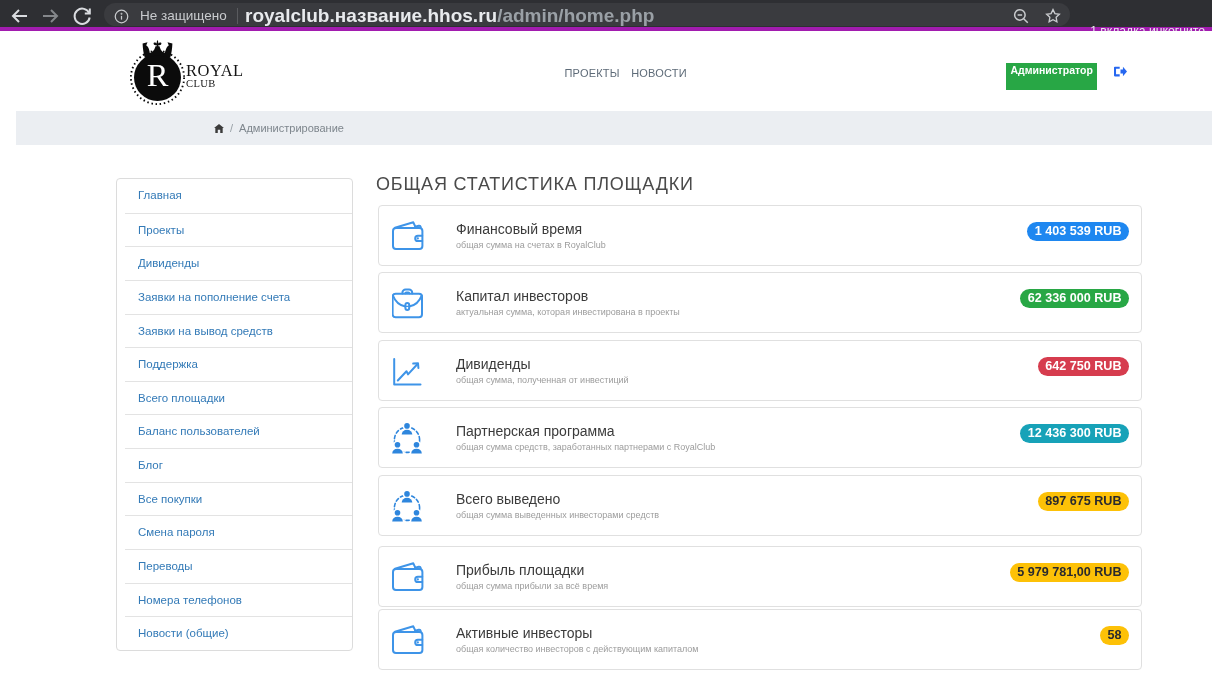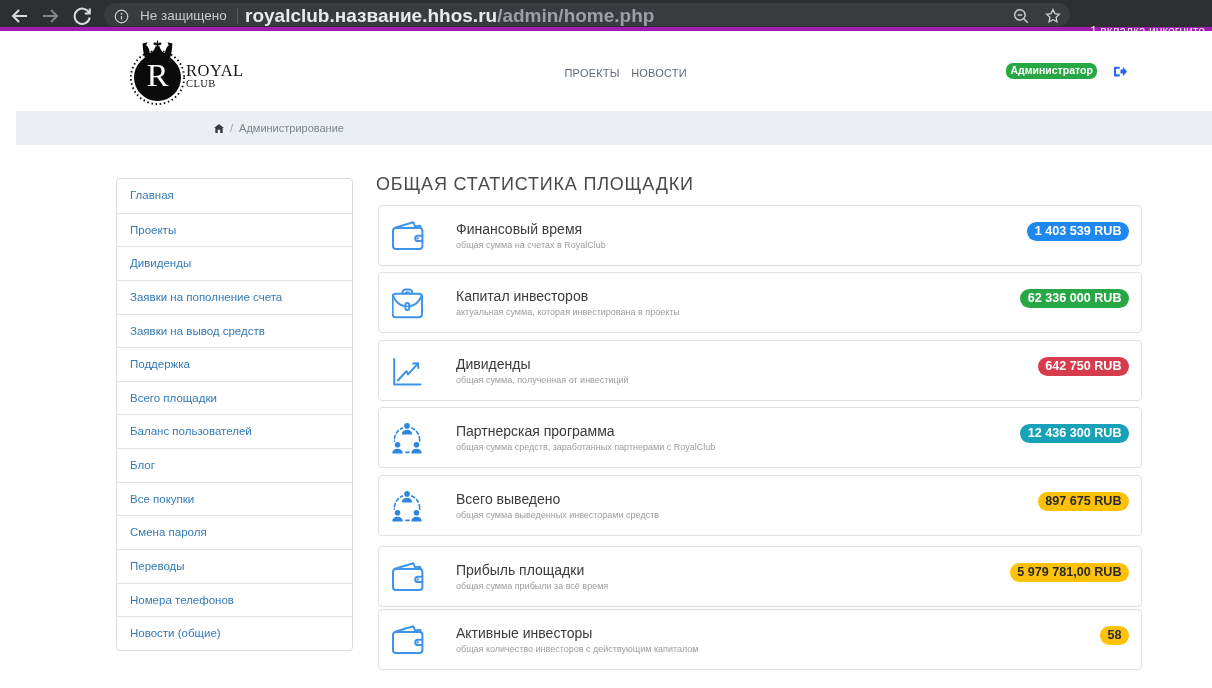--- a/index.html
+++ b/index.html
@@ -20,34 +20,34 @@
 #url .dim { color:#9aa0a6; }
 #incog { position:absolute; right:7px; top:0; height:32px; line-height:31px;
   font-size:12.2px; color:#e8eaed;margin-top:16px; }
 
 
 #header { position:absolute; left:0; top:31px; width:1212px; height:80px; background:#fff; }
 #logo { position:absolute; left:128px; top:7px; }
 #nav { position:absolute; left:564.5px; top:36px; font-size:11px; color:#5e6b78;
   letter-spacing:.2px; white-space:nowrap; }
 #nav span + span { margin-left:11.5px; }
-#adminbadge { position:absolute; left:1006px; top:32px; height:16px;
+#adminbadge { position:absolute; left:1006px; top:32px; height:27px;
   background:#28a745; color:#fff; font-size:10.5px; font-weight:bold;
-  line-height:15.5px; padding:0 4.5px; border-radius:7px; }
+  line-height:15.5px; padding:0 4.5px; border-radius:0; }
 #logout { position:absolute; left:1114px; top:34px; }
 
 
 #crumbbar { position:absolute; left:16px; top:111px; width:1212px; height:34px; background:#ebeef2; }
 #crumb { position:absolute; left:198px; top:0; height:34px; line-height:34px;
   font-size:11px; color:#7e868d; }
 #crumb .sl { color:#98a0a6; padding:0 6px; }
 
 
 #sidebar { position:absolute; left:116px; top:178px; width:237px;
-  border:1px solid #dcdcdc; border-radius:4px; background:#fff; }
+  border:1px solid #dcdcdc; border-radius:4px; background:#fff;padding-left:8px; }
 #sidebar a { display:block; height:33.65px; line-height:33.65px; padding-left:13px;
   font-size:11.5px; color:#337ab7; text-decoration:none; border-top:1px solid #e3e3e3;
   white-space:nowrap; overflow:hidden; }
 #sidebar a:first-child { border-top:none; }
 
 
 #main { position:absolute; left:378px; top:0; width:762px; }
 #h1 { position:absolute; left:-2px; top:173.5px; font-size:18px; letter-spacing:0.8px; color:#4a4a4a;
   font-weight:normal; white-space:nowrap; }
 .card { position:absolute; left:0; width:764px; height:61px;

